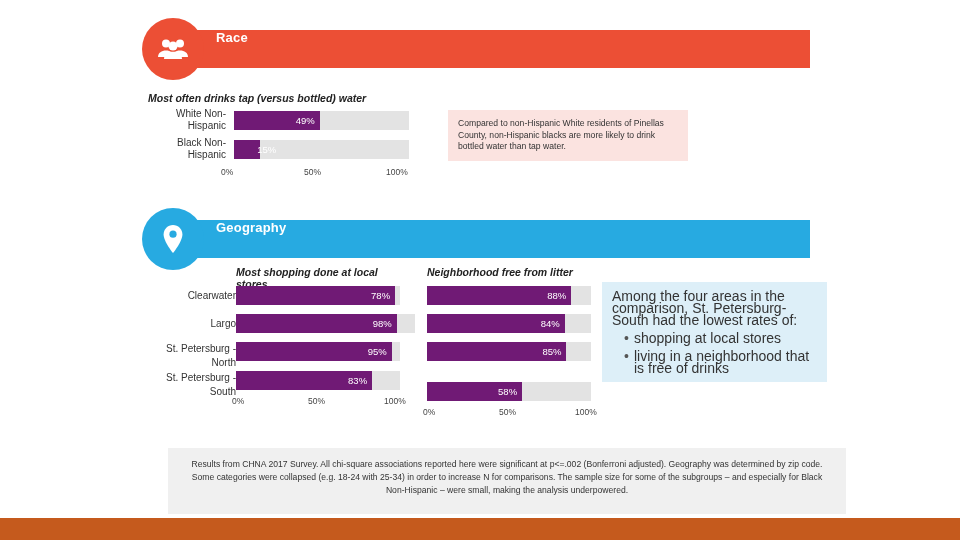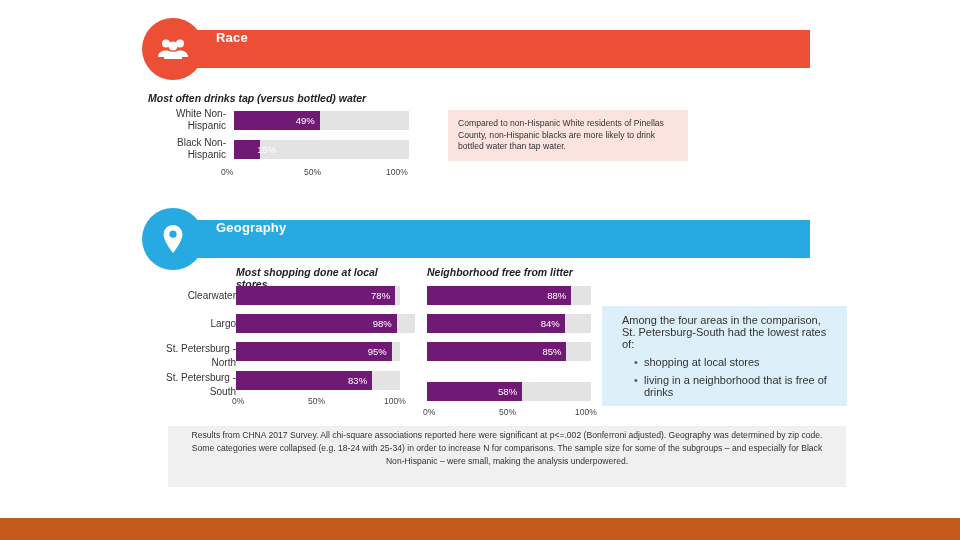--- a/index.html
+++ b/index.html
@@ -43,31 +43,31 @@
   .fill span{color:#ffffff;font-size:9.5px;padding-right:5px;}
 
   .axis{position:relative;height:14px;font-size:8.5px;color:#444;}
   .axis span{position:absolute;top:0;}
 
   
   .callout{
     position:absolute;background:#fbe3e0;color:#333;font-size:8.6px;line-height:11.5px;padding:8px 10px;
   }
   .callout-blue{
-    position:absolute;background:#ddeff8;color:#333;font-size:11px;line-height:12px;padding:8px 20px;margin-top:24px;
+    position:absolute;background:#ddeff8;color:#333;font-size:14px;line-height:12px;padding:8px 10px;
   }
   .callout-blue ul{margin:6px 0 0 0;padding-left:12px;list-style:none;}
   .callout-blue li{position:relative;padding-left:10px;margin-top:6px;}
   .callout-blue li:before{content:"•";position:absolute;left:0;top:0;color:#555;}
 
   
   .footnote{
-    position:absolute;left:168px;top:426px;width:650px;height:55px;
+    position:absolute;left:168px;top:448px;width:650px;height:55px;
     background:#f0f0f0;color:#333;font-size:8.6px;line-height:13px;
-    padding:3px 14px;text-align:center;
+    padding:10px 14px;text-align:center;
   }
 </style>
 </head>
 <body>
 
 <div class="page">
 
   <div class="band band-race">
     <div class="band-title">Race</div>
   </div>

